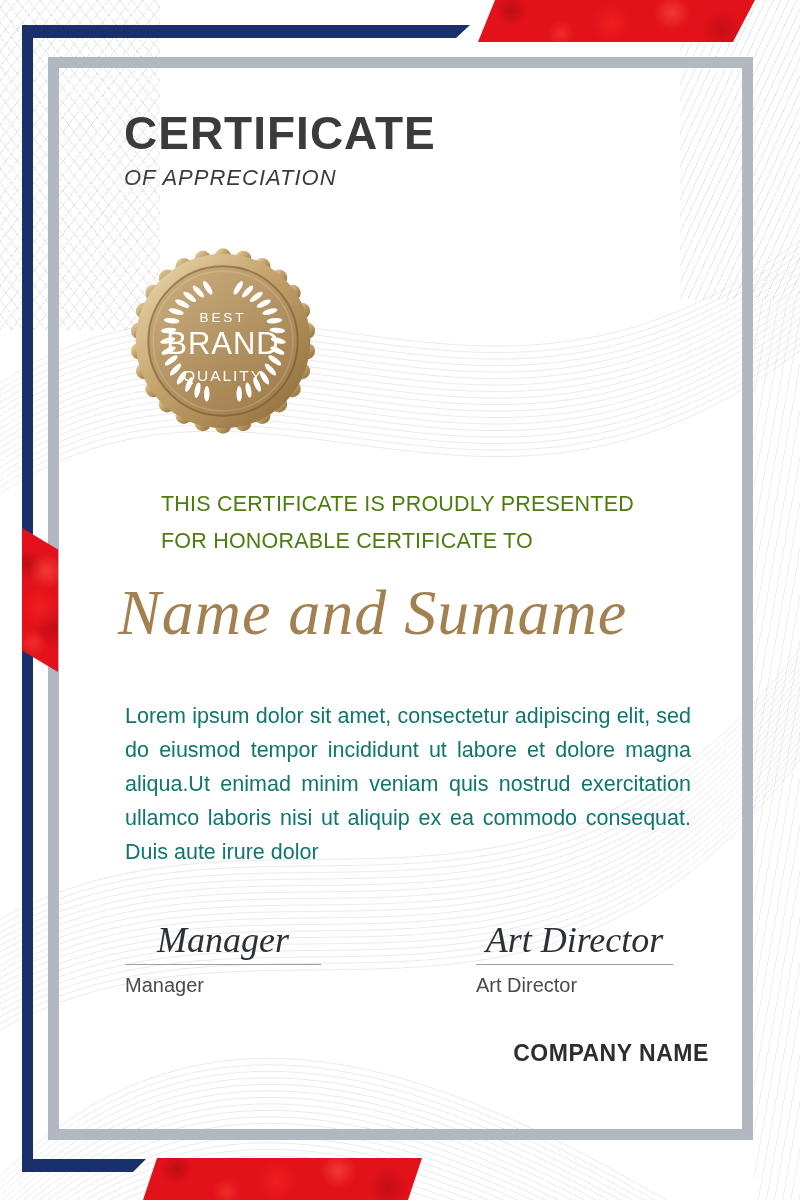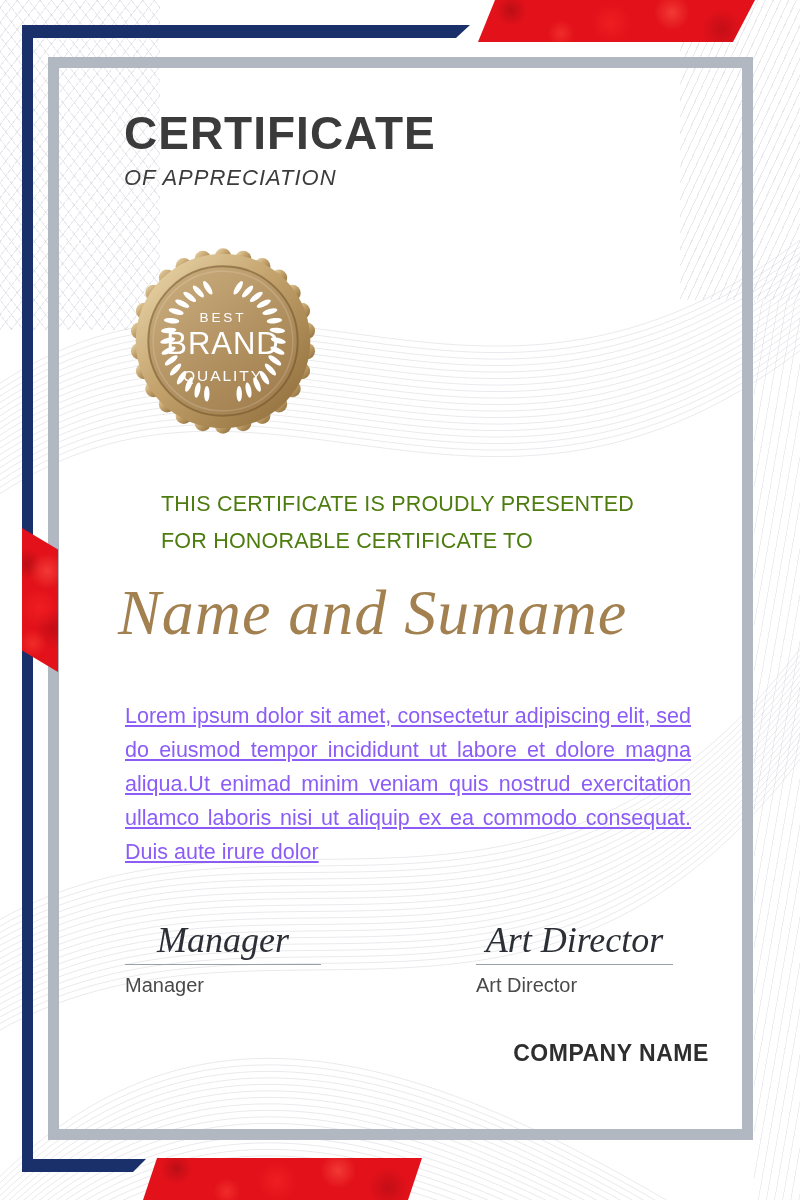--- a/index.html
+++ b/index.html
@@ -56,21 +56,21 @@
   .title{left:124px;top:106px;font-size:46px;font-weight:bold;
     letter-spacing:1px;color:#3b3b3b;}
   .subtitle{left:124px;top:165px;font-size:22px;font-style:italic;
     letter-spacing:1px;color:#3b3b3b;}
   .badge-svg{left:126px;top:244px;width:194px;height:194px;}
   .presented{left:125px;top:486px;font-size:21.5px;color:#4d7c0f;
     line-height:37px;letter-spacing:.2px;margin-left:36px;}
   .recipient{left:118px;top:576px;font-family:"Liberation Serif",serif;
     font-style:italic;font-size:64px;color:#a28050;letter-spacing:1px;text-align:center;}
   .body-text{left:125px;top:699px;width:566px;font-size:21.5px;
-    line-height:34px;color:#8b5cf6;text-align:justify;text-decoration:underline;}
+    line-height:34px;color:#0f766e;text-align:justify;}
   .sig{top:905px;text-align:left;}
   .sig-left{left:125px;width:196px;}
   .sig-right{left:476px;width:197px;}
   .sig-script{font-family:"Liberation Serif",serif;font-style:italic;
     font-size:36px;color:#2c2f36;height:56px;display:flex;
     align-items:flex-end;justify-content:center;}
   .sig-line{border-top:1.5px solid #9aa0a8;margin-top:3px;}
   .sig-label{font-size:20px;color:#4a4a4a;margin-top:9px;}
   .company{left:451px;top:1040px;width:320px;text-align:center;
     font-size:23px;font-weight:bold;color:#2e2e2e;letter-spacing:.5px;}

